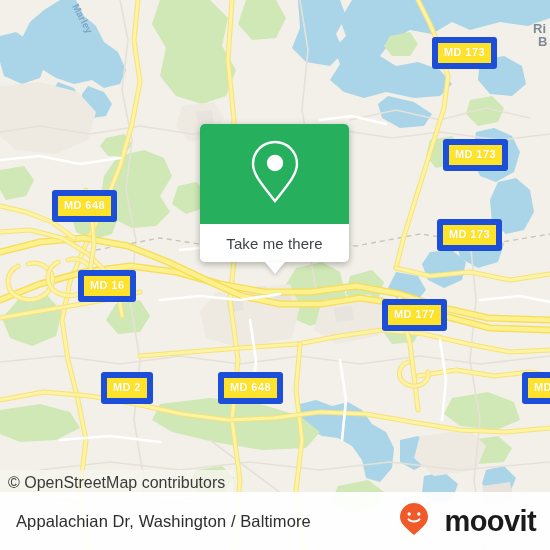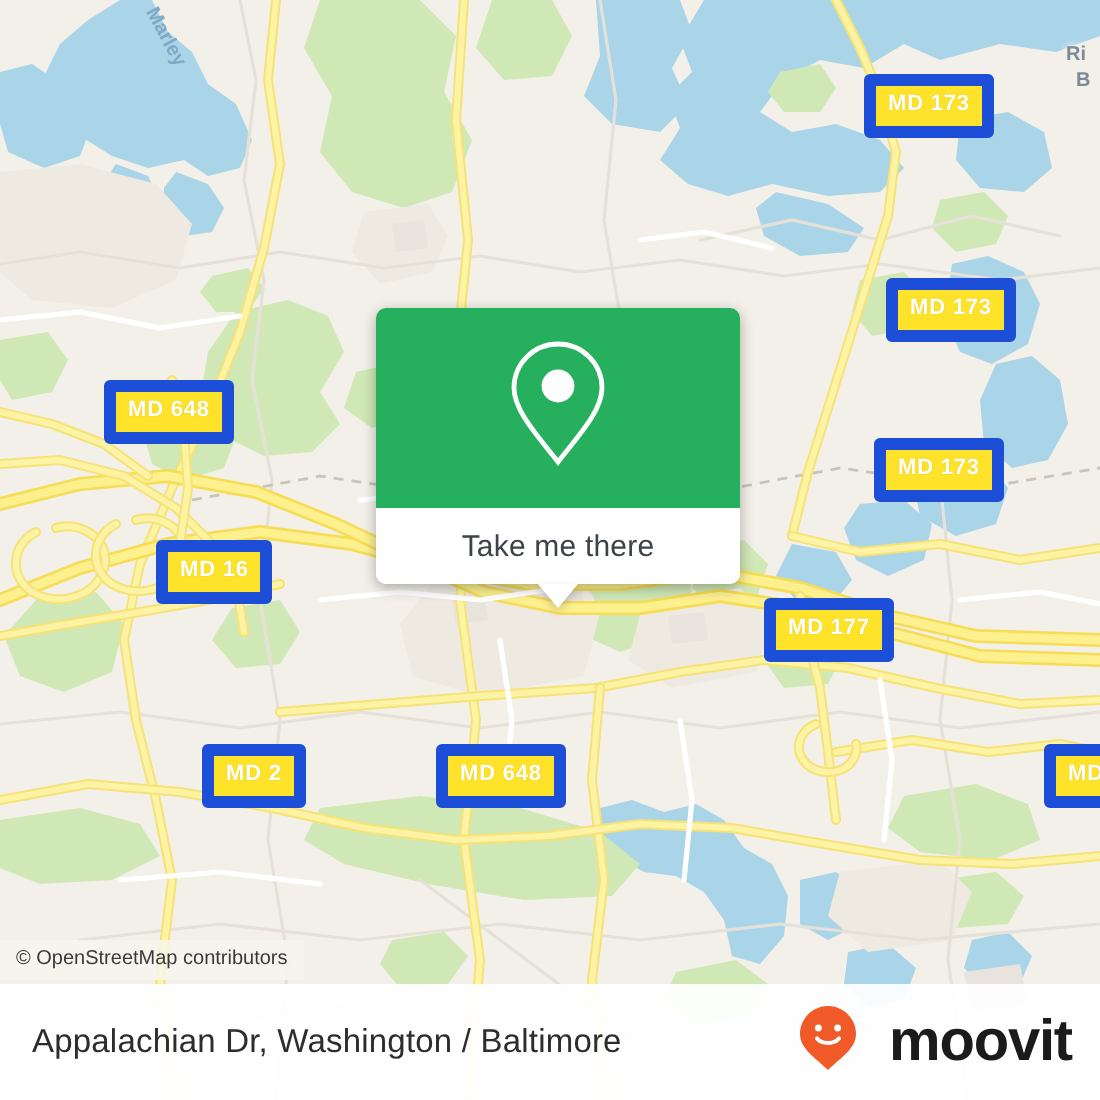--- a/index.html
+++ b/index.html
@@ -28,45 +28,44 @@
     line-height:1;
     padding:4px 6px 5px 6px;
     white-space:nowrap;
     text-shadow:0 0 1px rgba(170,140,0,.25);
     box-sizing:border-box;
   }
 
   .placelabel{
     position:absolute;
     color:#7e8a95;
-    font-size:10px;
+    font-size:13px;
     font-weight:bold;
     line-height:1.15;
     white-space:nowrap;
     text-shadow:0 0 3px #f4f2ec,0 0 3px #f4f2ec;
   }
   .waterlabel{
     position:absolute;
     color:#7fa8c4;
     font-size:10px;
     font-weight:bold;
     white-space:nowrap;
     transform-origin:left top;
   }
 
   
   #popup{
     position:absolute;
-    left:188px;top:124px;
-    width:182px;
+    left:200px;top:124px;
+    width:149px;
     border-radius:5px;
     box-shadow:0 2px 7px rgba(0,0,0,.30);
     overflow:visible;
     z-index:40;
-    margin-top:30px;
   }
   #popup-body{
     background:#26b05e;
     border-radius:5px 5px 0 0;
     height:100px;
     display:flex;align-items:center;justify-content:center;
   }
   #popup-footer{
     position:relative;
     background:#ffffff;
@@ -89,21 +88,21 @@
     border-top:12px solid #ffffff;
     filter:drop-shadow(0 2px 2px rgba(0,0,0,.18));
   }
 
   
   #attribution{
     position:absolute;
     left:0;top:470px;
     background:rgba(246,245,238,.82);
     color:#3a3a3a;
-    font-size:10px;
+    font-size:16px;
     padding:4px 8px 5px 8px;
     z-index:30;
     white-space:nowrap;
   }
 
   
   #bottombar{
     position:absolute;
     left:0;top:492px;
     width:550px;height:58px;

